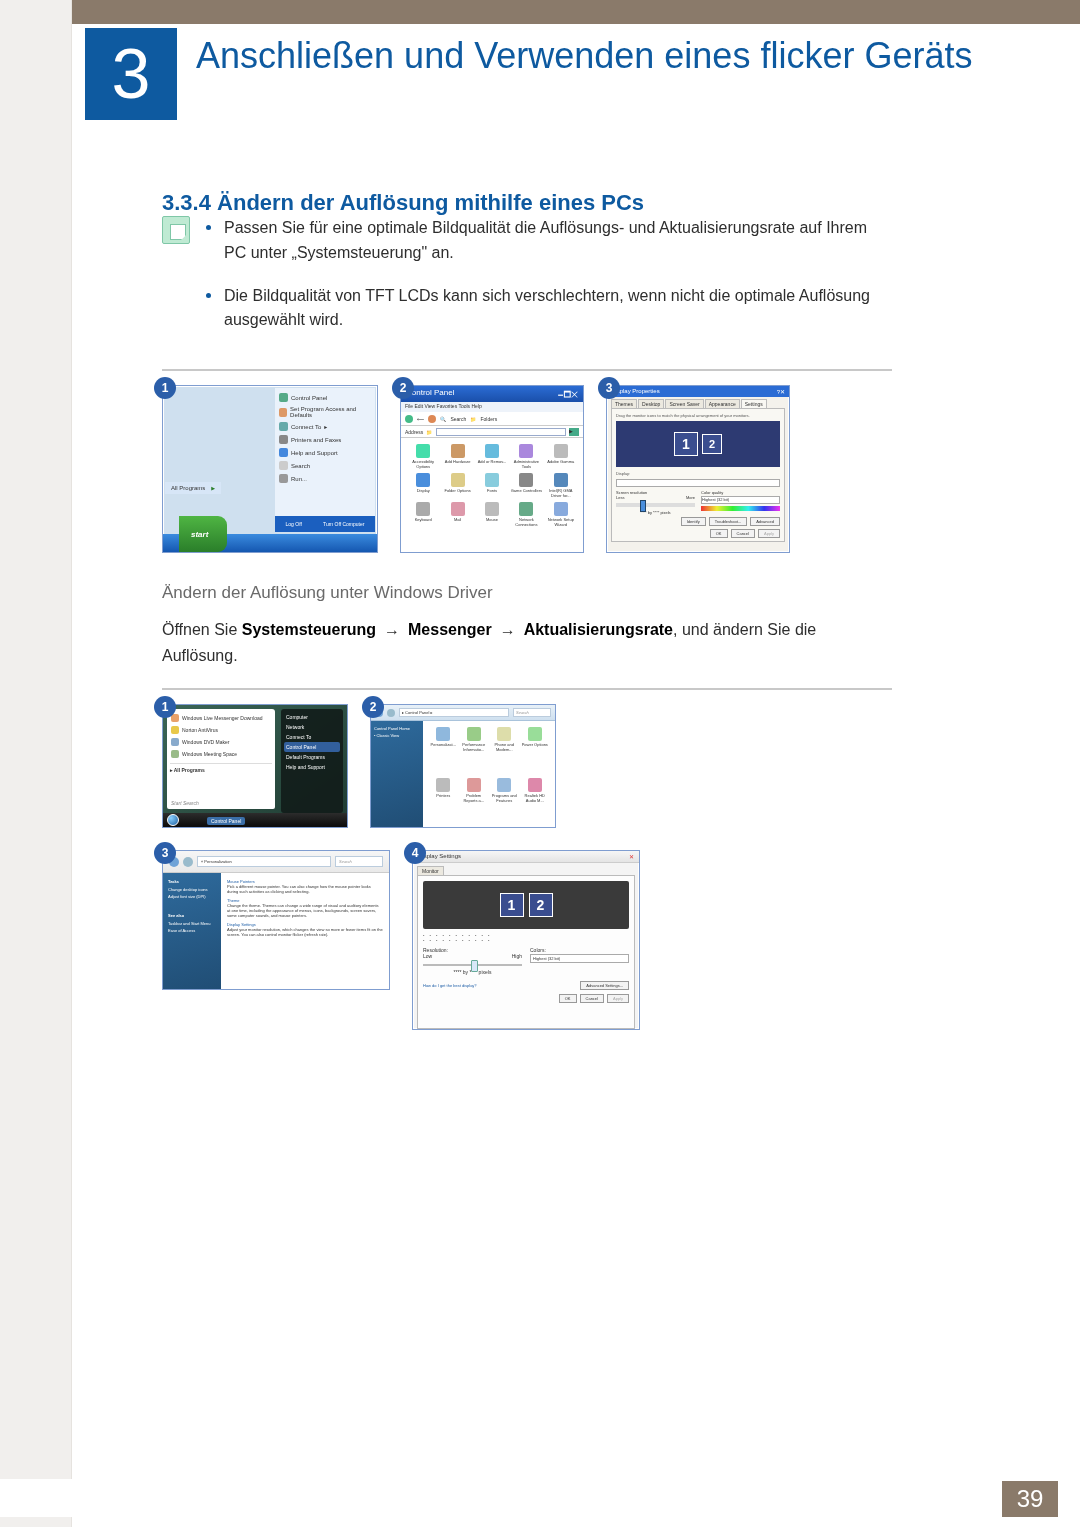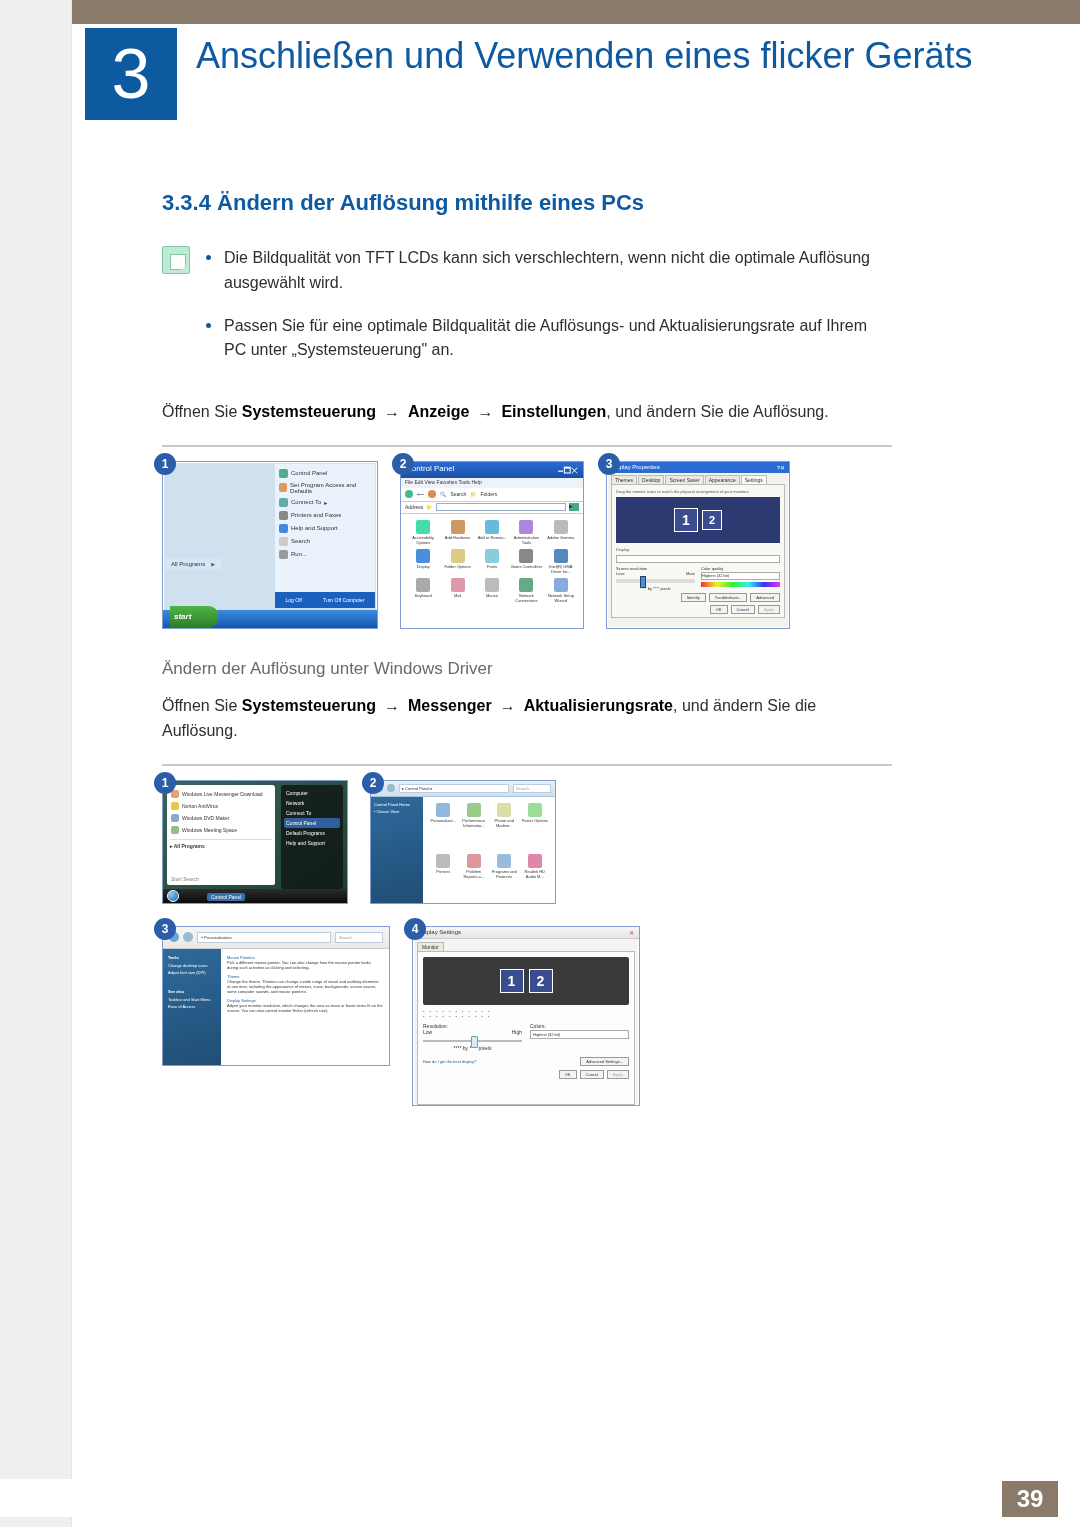--- a/index.html
+++ b/index.html
@@ -52,21 +52,20 @@
   .content {
     position: absolute;
     top: 190px;
     left: 162px;
     width: 730px;
   }
   .section-heading {
     color: #0e5aa0;
     font-size: 22px;
     font-weight: 600;
-    margin-bottom: 30px;
   }
   .note-row {
     display: flex;
     gap: 16px;
     margin-bottom: 18px;
   }
   .note-icon {
     width: 28px;
     height: 28px;
     background: #bfead3;
@@ -180,25 +179,25 @@
     font-size: 5px; color: #fff;
   }
   .xp-startmenu .taskbar {
     position: absolute;
     bottom: 0; left: 0; right: 0;
     height: 18px;
     background: linear-gradient(#3a8bdf,#1557b0);
   }
   .xp-startmenu .start {
     position: absolute;
-    bottom: 0; left: 7px;
-    height: 22px; width: 48px;
+    bottom: 0; left: 16px;
+    height: 36px; width: 48px;
     background: linear-gradient(#4fb543,#2a7e2a);
     color: #fff; font-size: 8px;
-    display: flex; align-items: center; padding-left: 4px;
+    display: flex; align-items: center; padding-left: 12px;
     border-radius: 0 9px 9px 0;
     font-style: italic; font-weight: bold;
   }
   .xp-controlpanel {
     width: 184px; height: 168px;
     background: #fff;
     position: relative;
     overflow: hidden;
   }
   .xp-controlpanel .titlebar {
@@ -403,21 +402,21 @@
   .footer-text {
     display: flex; align-items: center; gap: 16px;
     padding-right: 86px;
     font-size: 16px; color: #555;
   }
   .footer-pagenum {
     width: 56px; height: 36px;
     background: #8a7a6a;
     color: #fff;
     display: flex; align-items: center; justify-content: center;
-    font-size: 24px; font-weight: bold;
+    font-size: 24px; font-weight: normal;
     position: absolute; right: 22px; bottom: 0;
   }
   .hr { height: 2px; background: #c8c8c8; margin: -6px 0 14px; }
 </style>
 </head>
 <body>
 
 <div class="top-bar"></div>
 <div class="side-bar"></div>
 
@@ -427,28 +426,25 @@
 <div class="content">
   <div class="section-heading">
     <span>3.3.4</span>
     <span> </span>
     <span>Ändern der Auflösung mithilfe eines PCs</span>
   </div>
 
   <div class="note-row">
     <div class="note-icon"></div>
     <ul class="bullets">
+      <li>Passen Sie für eine optimale Bildqualität die Auflösungs- und Aktualisierungsrate auf Ihrem PC unter „Systemsteuerung" an.</li>
       <li>Die Bildqualität von TFT LCDs kann sich verschlechtern, wenn nicht die optimale Auflösung ausgewählt wird.</li>
-      <li>Passen Sie für eine optimale Bildqualität die Auflösungs- und Aktualisierungsrate auf Ihrem PC unter „Systemsteuerung" an.</li>
     </ul>
   </div>
 
-  <div class="body-text">
-    <span>Öffnen Sie </span><strong>Systemsteuerung</strong><span class="arrow-sep">→</span><strong>Anzeige</strong><span class="arrow-sep">→</span><strong>Einstellungen</strong><span>, und ändern Sie die Auflösung.</span>
-  </div>
   <div class="hr" style="margin-top:6px"></div>
 
   <div class="shot-row">
 
     <div class="shot-wrap">
       <div class="step-badge">1</div>
       <div class="shot xp-startmenu">
         <div class="menu-right">
           <div>
               <span class="mi-icon"></span>

